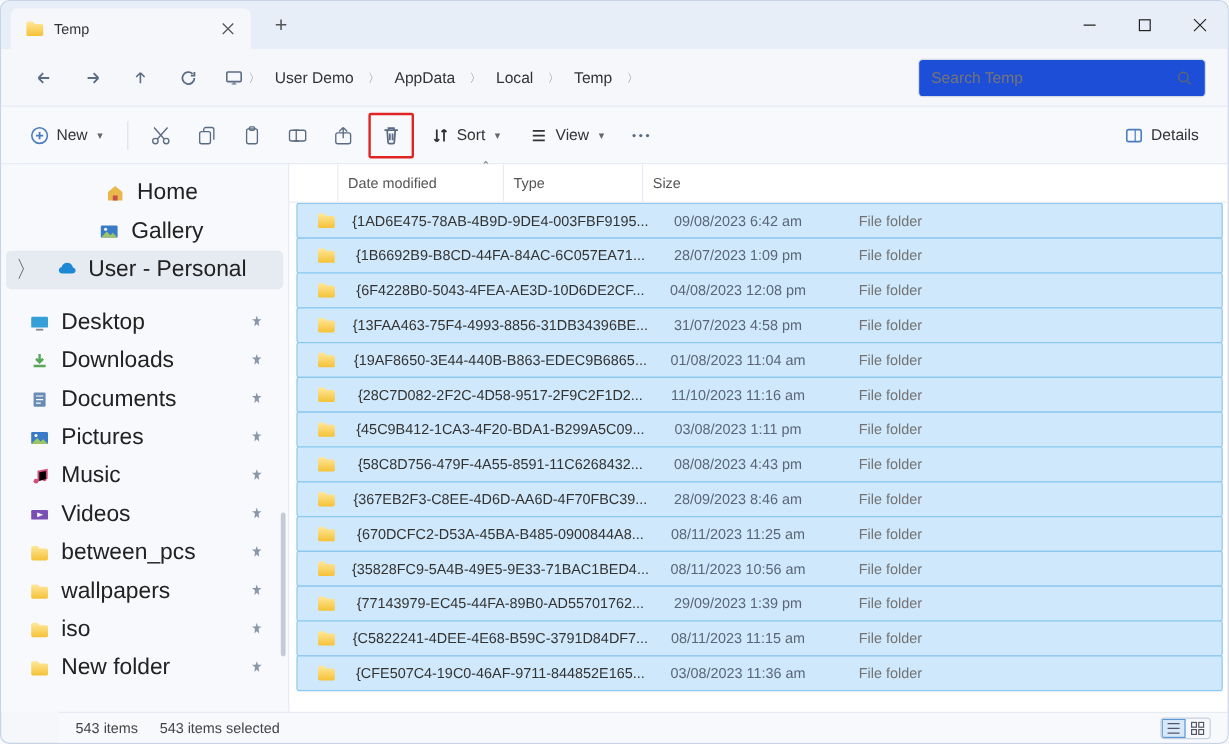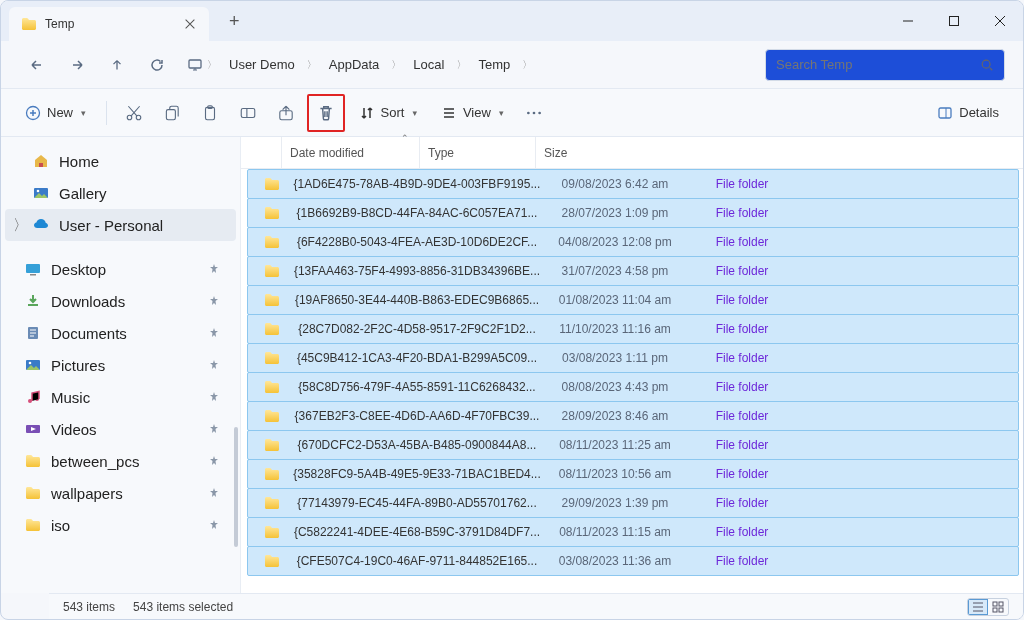--- a/index.html
+++ b/index.html
@@ -37,21 +37,21 @@
   .tsep { width: 1px; height: 24px; background: #dbe3ee; margin: 0 6px; }
   .caret { font-size: 9px; color: #666; margin-left: 2px; }
   .highlight-red { border: 2px solid #e02424; border-radius: 2px; padding: 4px; }
   .tb-flex { flex: 1; }
   
   
   .content { display: flex; height: calc(100% - 40px - 48px - 48px - 26px); }
   
   
   .sidebar { width: 240px; border-right: 1px solid #e8edf4; padding: 8px 0; overflow-y: auto; background: #f7f9fc; position: relative; }
-  .side-item { display: flex; align-items: center; gap: 10px; height: 32px; padding: 0 16px 0 28px; font-size: 15px; color: #222; cursor: pointer; border-radius: 4px; margin: 0 4px; position: relative; }
+  .side-item { display: flex; align-items: center; gap: 10px; height: 32px; padding: 0 16px 0 28px; font-size: 19px; color: #222; cursor: pointer; border-radius: 4px; margin: 0 4px; position: relative; justify-content: center; }
   .side-item.selected { background: #e6ebf2; }
   .side-item.selected .expand-chev { position: absolute; left: 8px; color: #666; }
   .side-item.quick { padding-left: 20px; }
   .side-item.quick .pin { margin-left: auto; color: #8a97a8; }
   .side-item.quick .pin svg { width: 12px; height: 12px; }
   .side-item svg.ico { width: 16px; height: 16px; }
   .side-space { height: 12px; }
   .scrollbar-fake { position: absolute; right: 2px; top: 290px; width: 4px; height: 120px; background: #c4cbd6; border-radius: 2px; }
   
   
@@ -61,21 +61,21 @@
   .col-date { width: 138px; border-left: 1px solid #e8ecf2; padding-left: 8px; height: 100%; display: flex; align-items: center; }
   .col-type { width: 116px; border-left: 1px solid #e8ecf2; padding-left: 8px; height: 100%; display: flex; align-items: center; }
   .col-size { border-left: 1px solid #e8ecf2; padding-left: 8px; height: 100%; display: flex; align-items: center; flex: 1; }
   .sort-chev { position: absolute; left: 160px; top: -4px; font-size: 9px; color: #777; }
   .rows { flex: 1; overflow-y: auto; }
   .row { display: flex; align-items: center; height: 30px; padding-left: 16px; font-size: 12px; color: #333; background: #cfe8fb; border: 1px solid #8cc7ef; margin: 0 4px 0 6px; border-radius: 2px; text-align: center; }
   .row + .row { margin-top: -1px; }
   .row .folder-ico { margin-right: 8px; }
   .r-name { width: 258px; white-space: nowrap; overflow: hidden; text-overflow: ellipsis; }
   .r-date { width: 138px; color: #5a6678; }
-  .r-type { width: 116px; color: #6d28d9; }
+  .r-type { width: 116px; color: #737373; }
   
   
   .statusbar { display: flex; align-items: center; height: 26px; padding: 0 14px; font-size: 12px; color: #444; border-top: 1px solid #e3e9f2; background: #f7f9fc; gap: 18px; margin-left: 48px; }
   .statusbar .flex { flex: 1; }
   .viewtoggle { display: flex; border: 1px solid #c7d1df; border-radius: 3px; overflow: hidden; }
   .viewtoggle div { width: 20px; height: 16px; display: flex; align-items: center; justify-content: center; }
   .viewtoggle div.active { background: #d7e9f9; border: 1px solid #5a9ad4; }
   .viewtoggle svg { width: 12px; height: 12px; color: #556; }
   
   
@@ -354,20 +354,29 @@
           <span>wallpapers</span>
           <span class="pin"><svg viewBox="0 0 12 12">
               <path fill="currentColor" d="M6 1l1 3h3L7.5 6 8 10 6 8l-2 2 .5-4L2 4h3z"></path>
             </svg></span>
         </div>
         <div class="side-item quick">
           <svg class="ico" viewBox="0 0 16 16">
             <use href="#folder"></use>
           </svg>
           <span>iso</span>
+          <span class="pin"><svg viewBox="0 0 12 12">
+              <path fill="currentColor" d="M6 1l1 3h3L7.5 6 8 10 6 8l-2 2 .5-4L2 4h3z"></path>
+            </svg></span>
+        </div>
+        <div class="side-item quick">
+          <svg class="ico" viewBox="0 0 16 16">
+            <use href="#folder"></use>
+          </svg>
+          <span>New folder</span>
           <span class="pin"><svg viewBox="0 0 12 12">
               <path fill="currentColor" d="M6 1l1 3h3L7.5 6 8 10 6 8l-2 2 .5-4L2 4h3z"></path>
             </svg></span>
         </div>
       </div>
     <div class="scrollbar-fake"></div>
   </div>
 
   <div class="filepane">
     <div class="cols">

